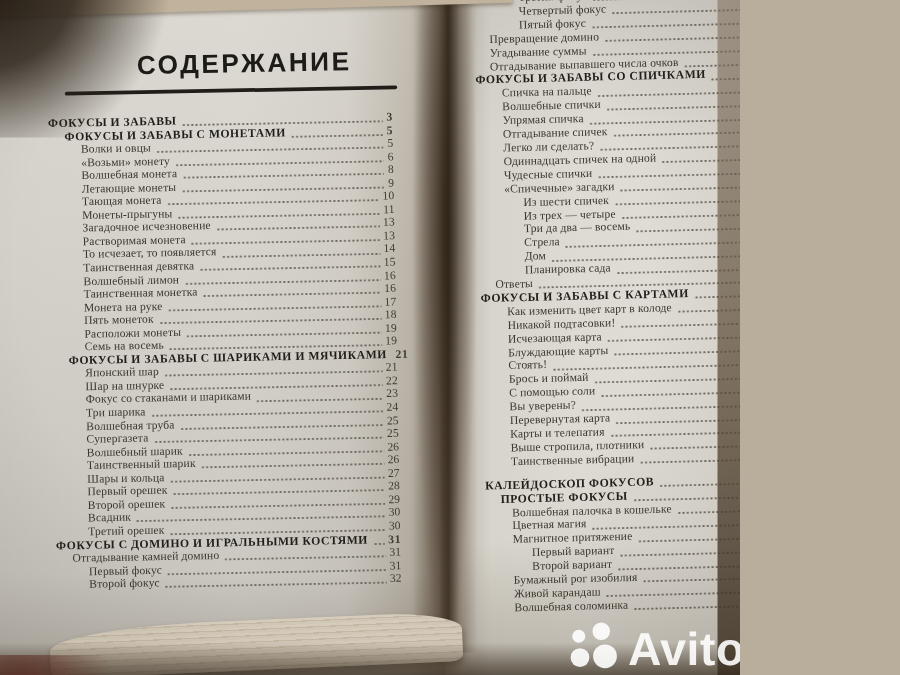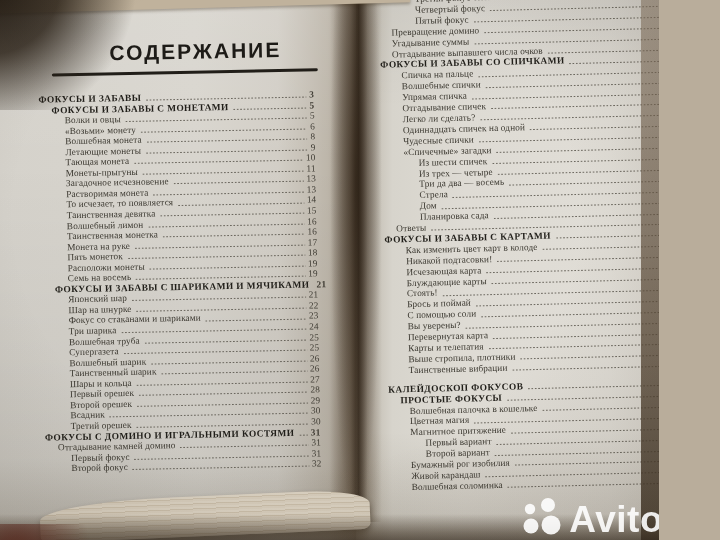--- a/index.html
+++ b/index.html
@@ -1,17 +1,17 @@
 <!DOCTYPE html>
 <html><head>
 <meta charset="utf-8">
 <style>
   html,body{margin:0;padding:0;}
   body{width:720px;height:540px;overflow:hidden;background:#b9ad9b;font-family:"Liberation Serif","DejaVu Serif",serif;}
-  #photo{position:relative;width:659px;height:540px;overflow:hidden;}
+  #photo{position:relative;width:592px;height:540px;overflow:hidden;}
 
   
   .page{position:absolute;top:0;bottom:0;}
   #left-page{left:0;width:356px;
     background:linear-gradient(to right,#d5d2cb 0%,#d8d5ce 55%,#d2cec6 78%,#bdb6aa 92%,#978b7c 100%);
   }
   #left-page:after{content:"";position:absolute;inset:0;
     background:linear-gradient(to bottom,rgba(255,255,255,.10),rgba(0,0,0,0) 30%,rgba(0,0,0,.06) 85%,rgba(70,60,45,.25) 100%);}
   #right-page{left:356px;width:364px;
     background:linear-gradient(to right,#9a8f80 0%,#c2bcb1 4%,#d7d4cc 10%,#dedbd4 30%,#e0ddd6 70%,#d6d2ca 93%,#c2bbae 100%);

